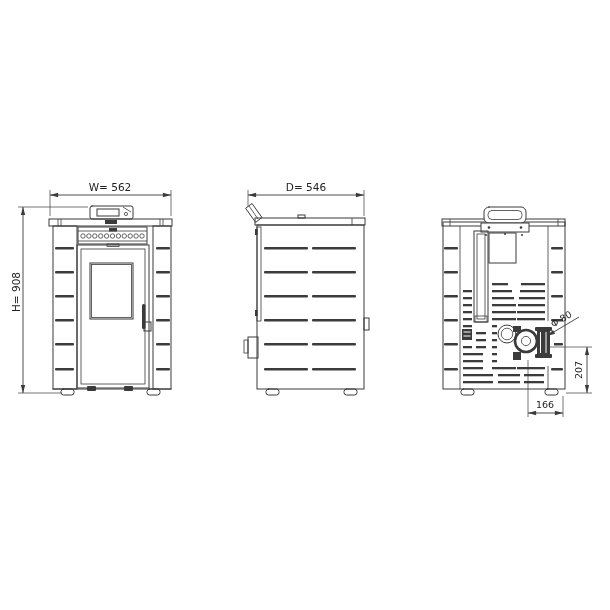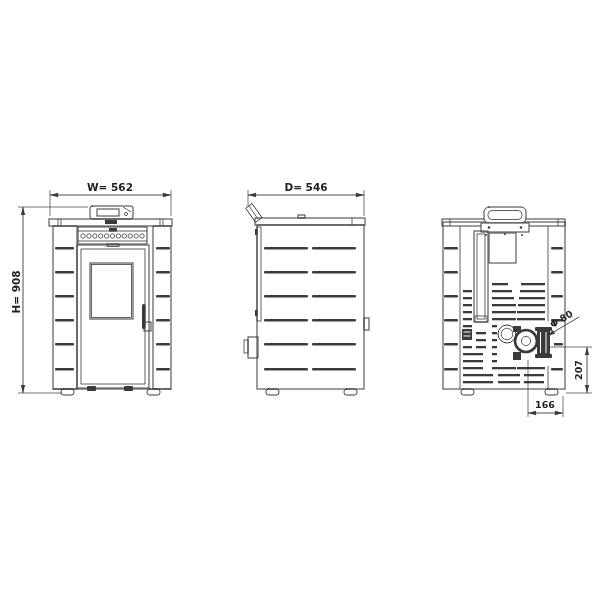--- a/index.html
+++ b/index.html
@@ -1,17 +1,17 @@
 <!DOCTYPE html>
 <html><head>
 <meta charset="utf-8">
 <style>
   html,body{margin:0;padding:0;background:#ffffff;}
   .canvas{position:relative;width:610px;height:610px;background:#ffffff;overflow:hidden;
-          font-family:"DejaVu Sans",sans-serif;font-weight:bold;}
+          font-family:"DejaVu Sans",sans-serif;}
   svg{display:block;}
   .ln{fill:none;stroke:#3b3b3b;stroke-width:1;stroke-linecap:square;}
   .lnt{fill:none;stroke:#3b3b3b;stroke-width:0.8;}
   .fl{fill:#3b3b3b;stroke:none;}
   .wh{fill:#ffffff;}
   .dim{fill:none;stroke:#3b3b3b;stroke-width:0.9;}
   .ext{fill:none;stroke:#3b3b3b;stroke-width:0.7;}
   .txt{font-family:"DejaVu Sans",sans-serif;font-size:10.5px;fill:#222222;}
   .txts{font-family:"DejaVu Sans",sans-serif;font-size:9.5px;fill:#222222;}
 </style>

